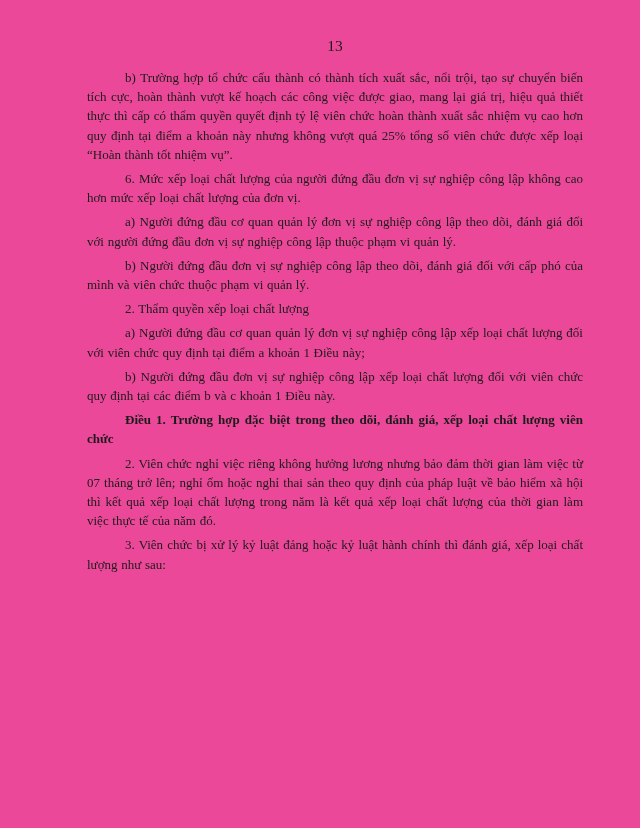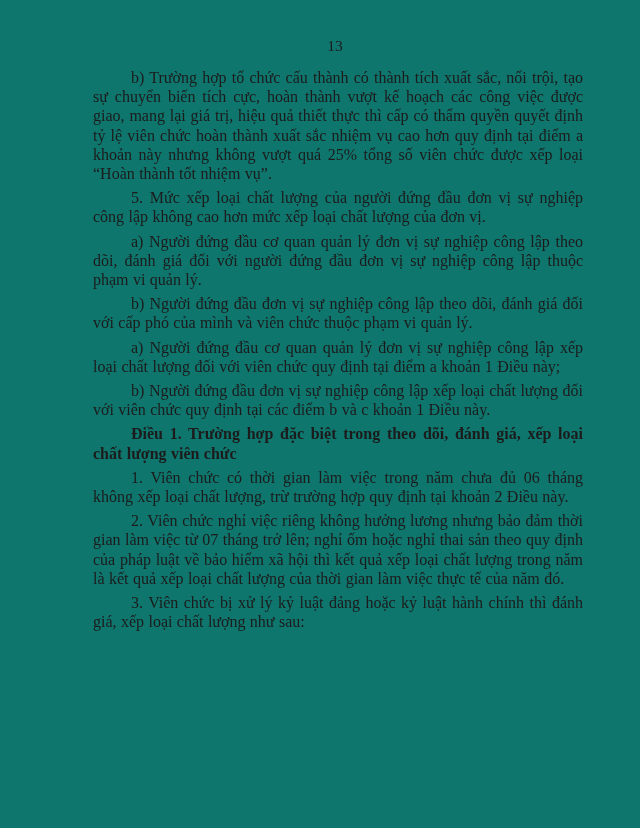--- a/index.html
+++ b/index.html
@@ -4,67 +4,67 @@
 <style>
   html, body {
     margin: 0;
     padding: 0;
     background: #ffffff;
   }
   .page {
     position: relative;
     width: 640px;
     height: 828px;
-    background: #0f766e;
+    background: #ec4899;
     box-sizing: border-box;
     padding: 36px 57px 0 87px;
     font-family: "Liberation Serif", "DejaVu Serif", serif;
     color: #1b1b1b;
     overflow: hidden;
   }
   .page-number {
     text-align: center;
     font-size: 15.5px;
     line-height: 19px;
     margin: 0 0 13px 0;
   }
   .para {
-    margin: 0 0 5px 6px;
-    font-size: 16px;
+    margin: 0 0 5px 0;
+    font-size: 13px;
     line-height: 19.2px;
     text-align: justify;
     text-indent: 38px;
     word-spacing: 0.4px;
   }
   .heading {
     font-weight: bold;
   }
 </style>
 </head>
 <body>
 
 <div class="page">
   <div class="page-number">13</div>
 
   <p class="para">b) Trường hợp tổ chức cấu thành có thành tích xuất sắc, nổi trội, tạo sự chuyển biến tích cực, hoàn thành vượt kế hoạch các công việc được giao, mang lại giá trị, hiệu quả thiết thực thì cấp có thẩm quyền quyết định tỷ lệ viên chức hoàn thành xuất sắc nhiệm vụ cao hơn quy định tại điểm a khoản này nhưng không vượt quá 25% tổng số viên chức được xếp loại “Hoàn thành tốt nhiệm vụ”.</p>
 
-  <p class="para">5. Mức xếp loại chất lượng của người đứng đầu đơn vị sự nghiệp công lập không cao hơn mức xếp loại chất lượng của đơn vị.</p>
+  <p class="para">6. Mức xếp loại chất lượng của người đứng đầu đơn vị sự nghiệp công lập không cao hơn mức xếp loại chất lượng của đơn vị.</p>
 
 
 
   <p class="para">a) Người đứng đầu cơ quan quản lý đơn vị sự nghiệp công lập theo dõi, đánh giá đối với người đứng đầu đơn vị sự nghiệp công lập thuộc phạm vi quản lý.</p>
 
   <p class="para">b) Người đứng đầu đơn vị sự nghiệp công lập theo dõi, đánh giá đối với cấp phó của mình và viên chức thuộc phạm vi quản lý.</p>
 
 
+  <p class="para">2. Thẩm quyền xếp loại chất lượng</p>
 
   <p class="para">a) Người đứng đầu cơ quan quản lý đơn vị sự nghiệp công lập xếp loại chất lượng đối với viên chức quy định tại điểm a khoản 1 Điều này;</p>
 
   <p class="para">b) Người đứng đầu đơn vị sự nghiệp công lập xếp loại chất lượng đối với viên chức quy định tại các điểm b và c khoản 1 Điều này.</p>
 
   <p class="para heading">Điều 1. Trường hợp đặc biệt trong theo dõi, đánh giá, xếp loại chất lượng viên chức</p>
 
-  <p class="para">1. Viên chức có thời gian làm việc trong năm chưa đủ 06 tháng không xếp loại chất lượng, trừ trường hợp quy định tại khoản 2 Điều này.</p>
 
   <p class="para">2. Viên chức nghỉ việc riêng không hưởng lương nhưng bảo đảm thời gian làm việc từ 07 tháng trở lên; nghỉ ốm hoặc nghỉ thai sản theo quy định của pháp luật về bảo hiểm xã hội thì kết quả xếp loại chất lượng trong năm là kết quả xếp loại chất lượng của thời gian làm việc thực tế của năm đó.</p>
 
   <p class="para">3. Viên chức bị xử lý kỷ luật đảng hoặc kỷ luật hành chính thì đánh giá, xếp loại chất lượng như sau:</p>
 </div>
 
 </body></html>

